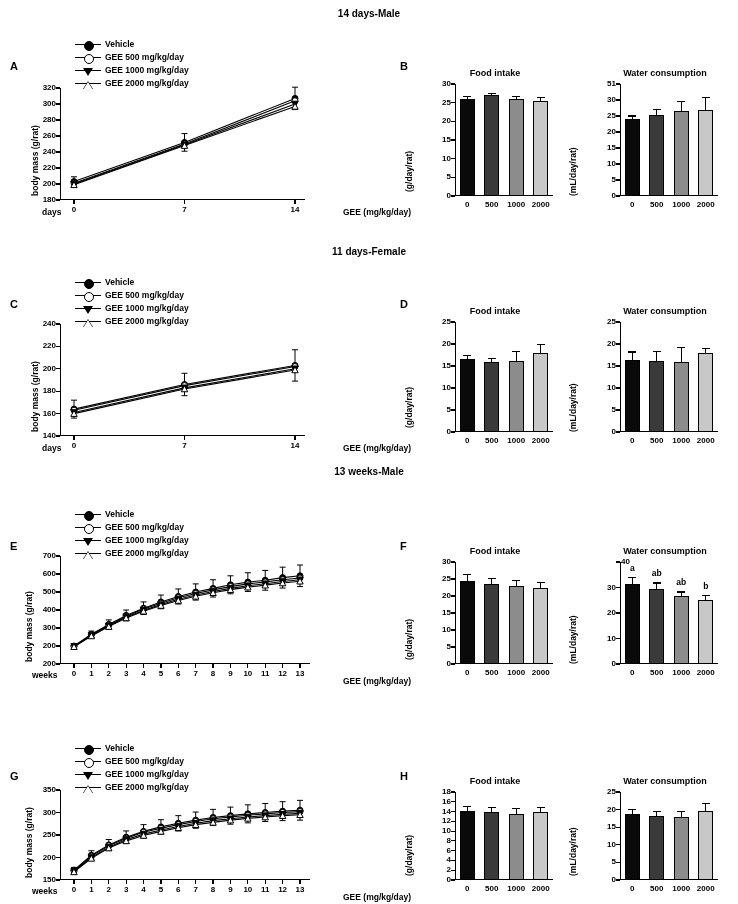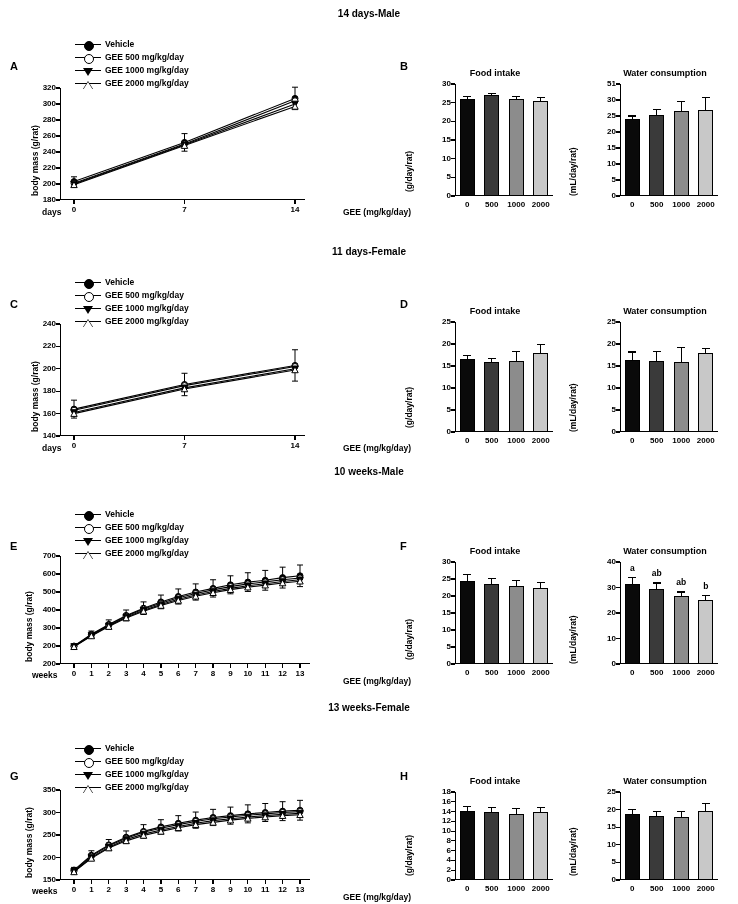--- a/index.html
+++ b/index.html
@@ -28,22 +28,21 @@
   .sigtxt{position:absolute;font-size:8.5px;font-weight:bold;}
   svg{position:absolute;overflow:visible;}
 </style>
 </head>
 <body>
 
 <div class="page">
 
   <div class="sect-title" style="top:8px;">14 days-Male</div>
   <div class="sect-title" style="top:246px;">11 days-Female</div>
-  <div class="sect-title" style="top:466px;">10 weeks-Male</div>
-  <div class="sect-title" style="top:702px;">13 weeks-Female</div>
+  <div class="sect-title" style="top:466px;">13 weeks-Male</div>
 
   <div class="panel-letter" style="left:10px;top:60px;">A</div>
   <div class="panel-letter" style="left:400px;top:60px;">B</div>
   <div class="panel-letter" style="left:10px;top:298px;">C</div>
   <div class="panel-letter" style="left:400px;top:298px;">D</div>
   <div class="panel-letter" style="left:10px;top:540px;">E</div>
   <div class="panel-letter" style="left:400px;top:540px;">F</div>
   <div class="panel-letter" style="left:10px;top:770px;">G</div>
   <div class="panel-letter" style="left:400px;top:770px;">H</div>
 
@@ -748,21 +747,21 @@
     <div class="tick-lbl" style="left:527.155px;top:668px;width:27.189999999999998px;text-align:center;">2000</div>
     <div class="tickmark" style="left:616px;top:663.4px;width:4px;height:1.2px;"></div>
     <div class="tick-lbl" style="left:590px;top:659px;width:26px;text-align:right;">0</div>
     <div class="tickmark" style="left:616px;top:637.9px;width:4px;height:1.2px;"></div>
     <div class="tick-lbl" style="left:590px;top:633.5px;width:26px;text-align:right;">10</div>
     <div class="tickmark" style="left:616px;top:612.4px;width:4px;height:1.2px;"></div>
     <div class="tick-lbl" style="left:590px;top:608px;width:26px;text-align:right;">20</div>
     <div class="tickmark" style="left:616px;top:586.9px;width:4px;height:1.2px;"></div>
     <div class="tick-lbl" style="left:590px;top:582.5px;width:26px;text-align:right;">30</div>
     <div class="tickmark" style="left:616px;top:561.4px;width:4px;height:1.2px;"></div>
-    <div class="tick-lbl" style="left:590px;top:557px;width:26px;text-align:right;">40</div>
+    <div class="tick-lbl" style="left:604px;top:557px;width:26px;text-align:right;">40</div>
     <div class="bar" style="left: 624.655px; top: 583.675px; width: 15.19px; height: 80.325px; background: rgb(10, 10, 10); position: absolute;"></div>
     <div class="err" style="left:631.65px;top:577.3px;height:6.375px;"></div>
     <div class="errcap" style="left:628.25px;top:577.3px;width:8px;"></div>
     <div class="tick-lbl" style="left:618.655px;top:668px;width:27.189999999999998px;text-align:center;">0</div>
     <div class="sigtxt" style="left:624.25px;top:563.3px;width:16px;text-align:center;">a</div>
     <div class="bar" style="left: 649.155px; top: 588.775px; width: 15.19px; height: 75.225px; background: rgb(58, 58, 58); position: absolute;"></div>
     <div class="err" style="left:656.15px;top:582.4px;height:6.375px;"></div>
     <div class="errcap" style="left:652.75px;top:582.4px;width:8px;"></div>
     <div class="tick-lbl" style="left:643.155px;top:668px;width:27.189999999999998px;text-align:center;">500</div>
     <div class="sigtxt" style="left:648.75px;top:568.4px;width:16px;text-align:center;">ab</div>

